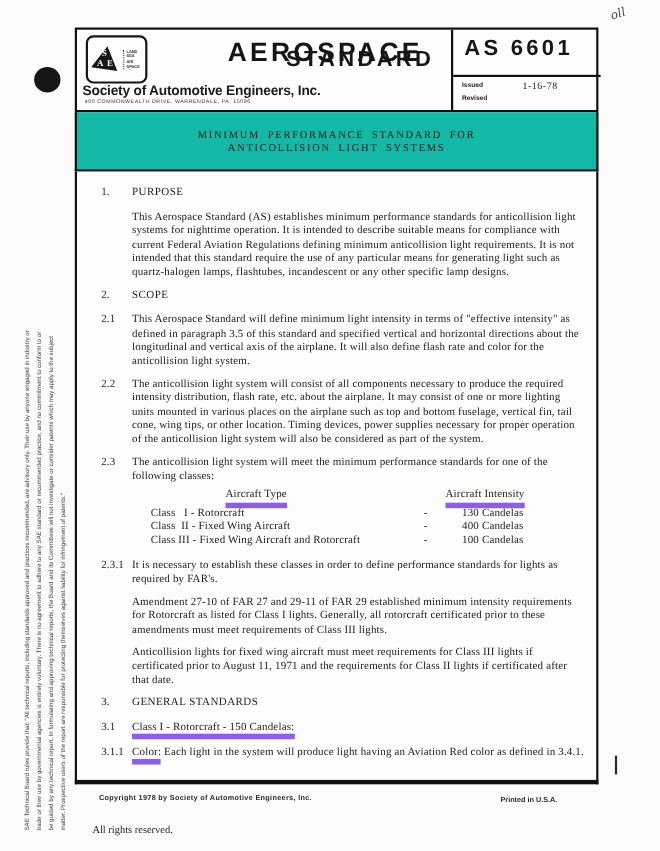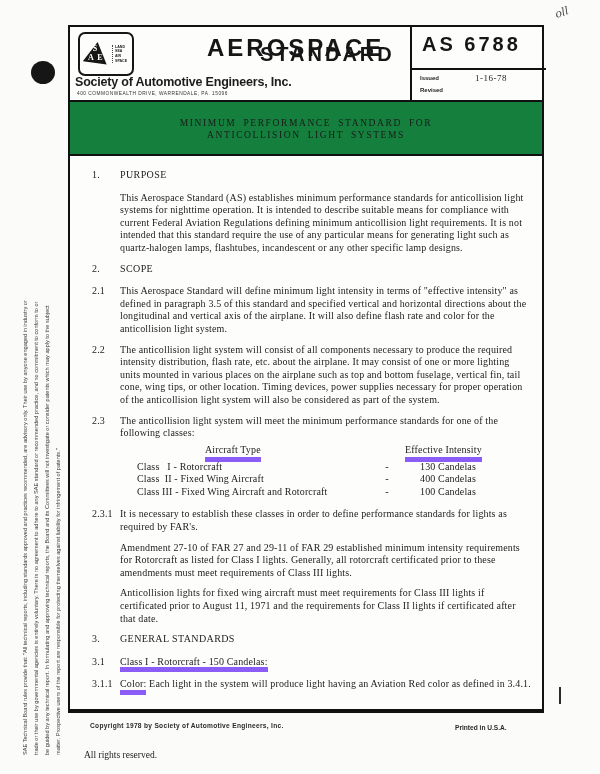--- a/index.html
+++ b/index.html
@@ -11,21 +11,21 @@
              font-size:11px;color:#4a4a4a;transform:rotate(-18deg);}
   .edge-tick{position:absolute;left:559px;top:687px;width:2px;height:17px;background:#2a2a2a;}
   
   .side-disclaimer{position:absolute;left:-288px;top:403px;width:660px;height:44px;
                    transform:rotate(-90deg);font-family:"Liberation Sans",sans-serif;
                    font-size:5.6px;line-height:11px;color:#3a3a3a;}
   .side-disclaimer div{white-space:nowrap;}
   
   .frame{position:absolute;left:68px;top:25px;width:476px;}
   .hdr-box{position:relative;height:73px;border:2px solid #111;background:#fdfdfc;}
-  .title-box{position:relative;height:52px;border:2px solid #111;border-top:none;background:#15803d;}
+  .title-box{position:relative;height:52px;border:2px solid #111;border-top:none;background:#14b8a6;}
   .body-box{position:relative;height:553px;border:2px solid #111;border-top:none;border-bottom:4px solid #111;
             background:#fdfdfc;overflow:hidden;}
   
   .logo{position:absolute;left:8px;top:5px;width:52px;height:40px;border:2px solid #161616;border-radius:7px;
         display:flex;align-items:center;}
   .logo svg{margin-left:3px;}
   .logo-tag{font-family:"Liberation Sans",sans-serif;font-size:3.6px;line-height:4.6px;font-weight:bold;
             border-left:1px dotted #444;margin-left:3px;padding-left:2px;color:#222;}
   .org-name{position:absolute;left:5px;top:48px;font-family:"Liberation Sans",sans-serif;font-weight:bold;
             font-size:12.5px;letter-spacing:-0.2px;white-space:nowrap;}
@@ -113,21 +113,21 @@
           <div>SEA</div>
           <div>AIR</div>
           <div>SPACE</div>
         </div>
       </div>
       <div class="org-name">Society of Automotive Engineers, Inc.</div>
       <div class="org-addr">400 COMMONWEALTH DRIVE, WARRENDALE, PA. 15096</div>
       <div class="aero1">AEROSPACE</div>
       <div class="aero2">STANDARD</div>
       <div class="as-divider"></div>
-      <div class="doc-num">AS 6788</div>
+      <div class="doc-num">AS 6601</div>
       <div class="as-rule"></div>
       <div class="iss-label">Issued</div>
       <div class="iss-value">1-16-78</div>
       <div class="rev-label">Revised</div>
     </div>
 
     <div class="title-box">
       <div class="tline tline1">MINIMUM PERFORMANCE STANDARD FOR</div>
       <div class="tline tline2">ANTICOLLISION LIGHT SYSTEMS</div>
     </div>
@@ -161,21 +161,21 @@
         </div>
 
         <div class="sec" style="margin-bottom:4px;">
           <span class="num">2.3</span>
           <span class="txt">The anticollision light system will meet the minimum performance standards for one of the following classes:</span>
         </div>
 
         <div class="tbl">
           <div class="tbl-head">
             <span class="c1 u">Aircraft Type</span>
-            <span class="c2 u">Effective Intensity</span>
+            <span class="c2 u">Aircraft Intensity</span>
           </div>
           <div class="tbl-row">
             <span class="name">Class   I - Rotorcraft</span>
             <span class="dash">-</span>
             <span class="val">130 Candelas</span>
           </div>
           <div class="tbl-row">
             <span class="name">Class  II - Fixed Wing Aircraft</span>
             <span class="dash">-</span>
             <span class="val">400 Candelas</span>

